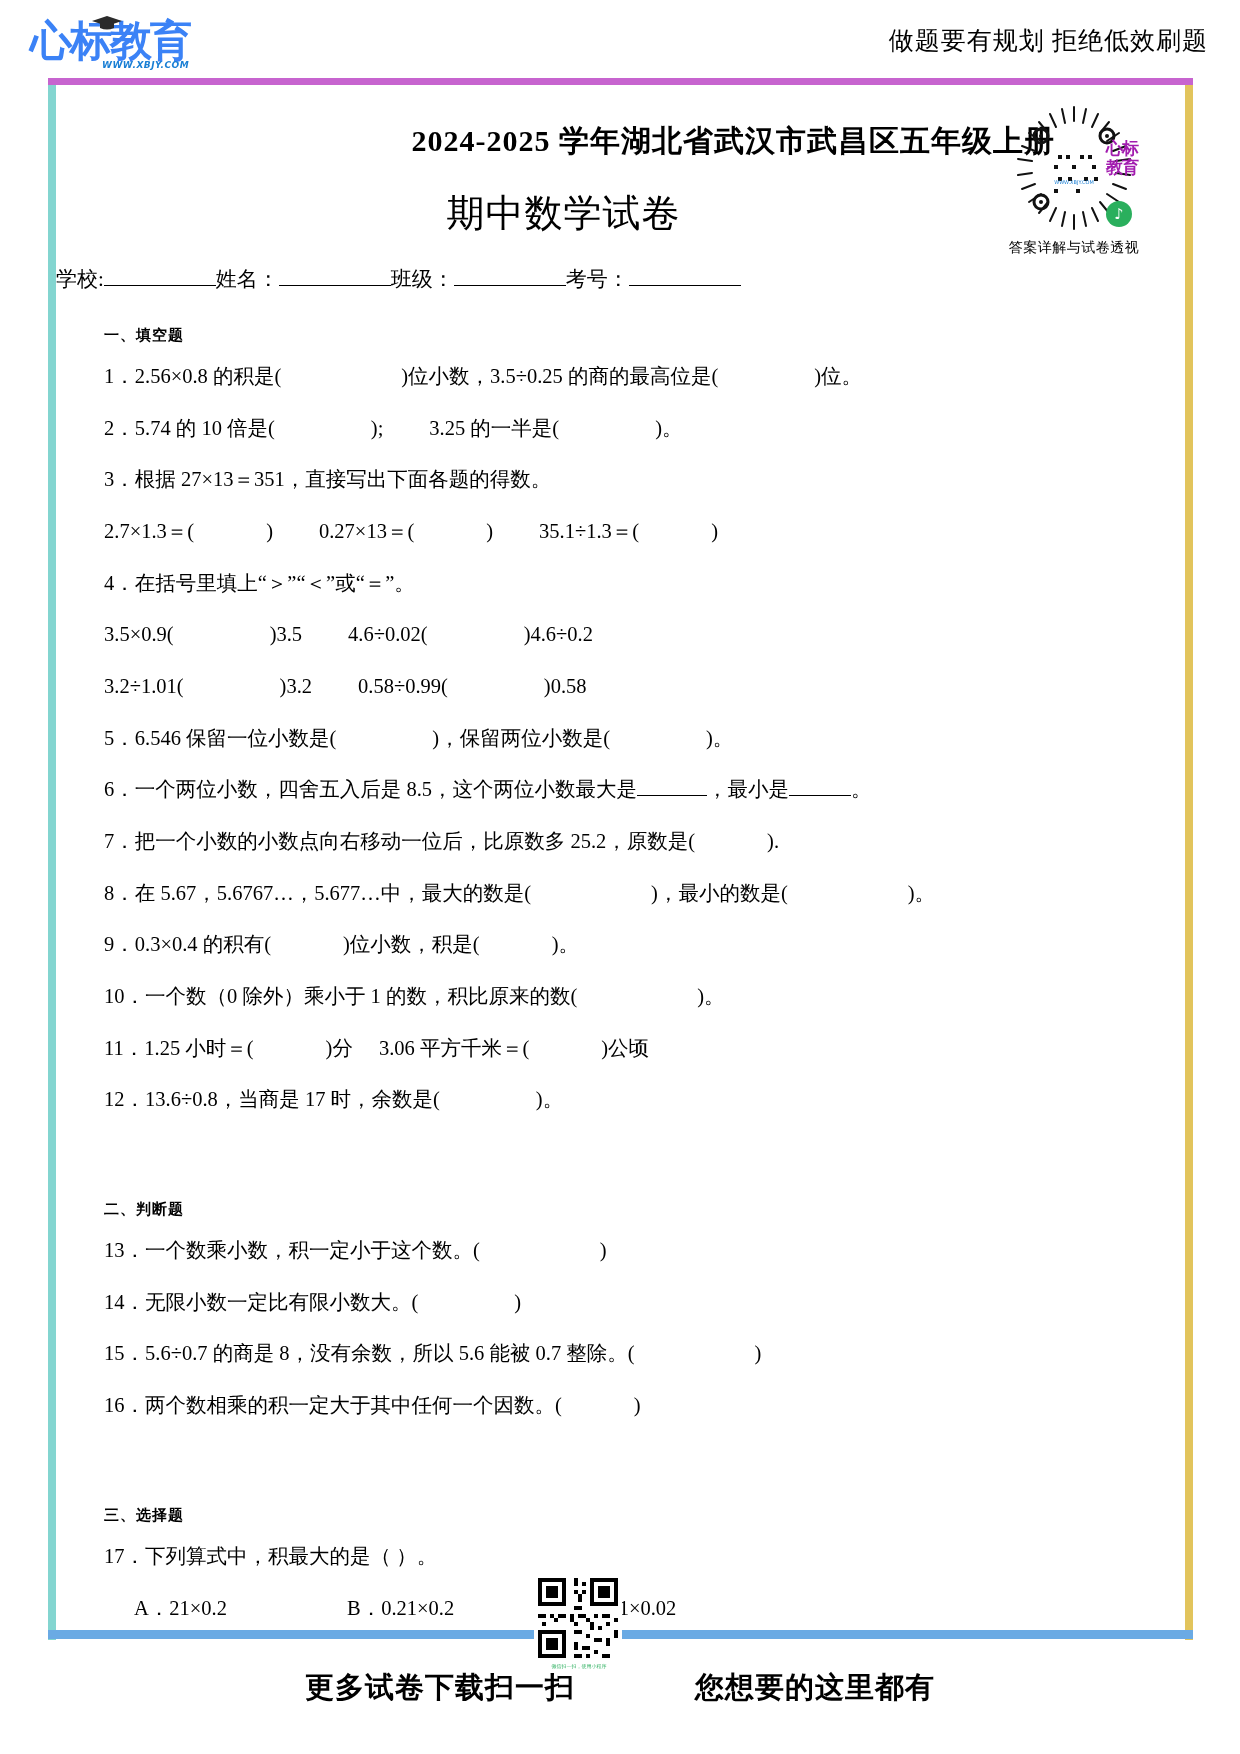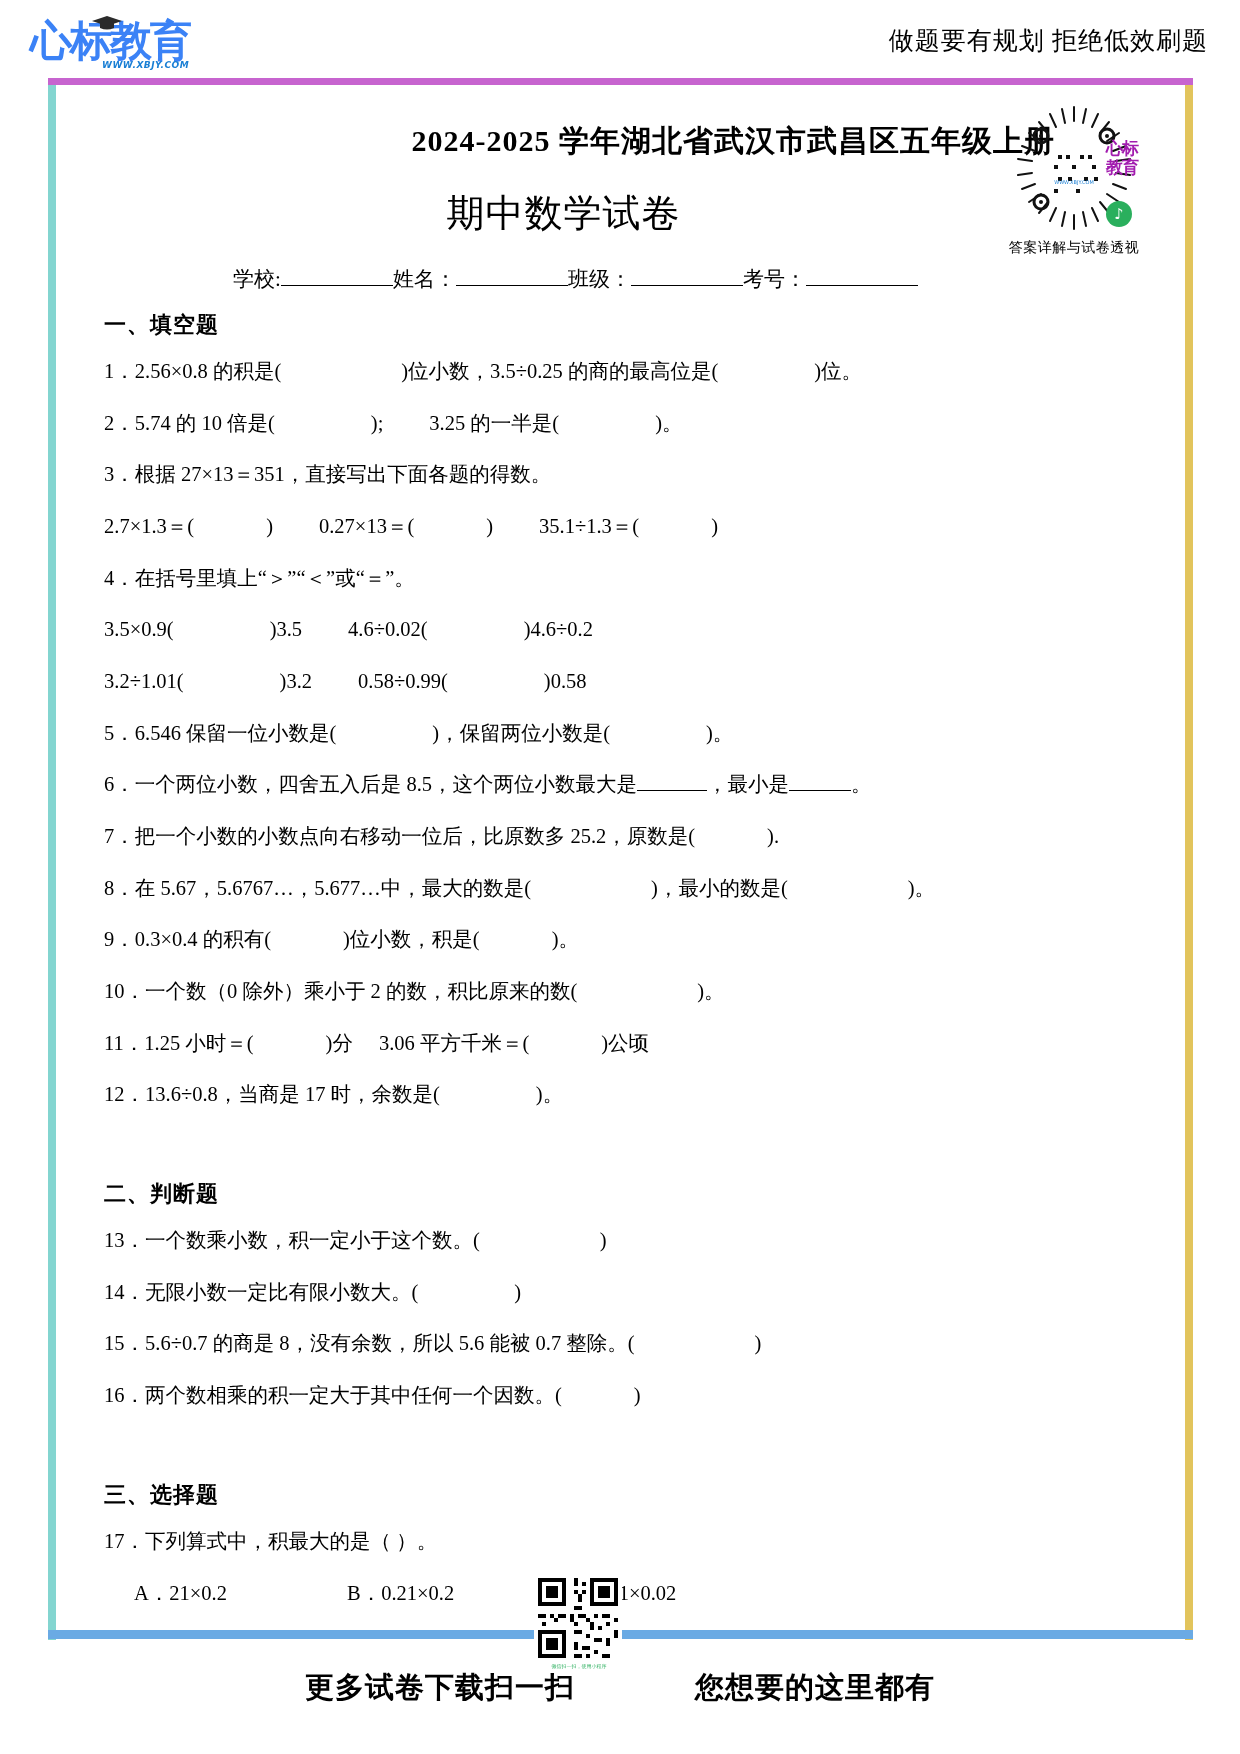--- a/index.html
+++ b/index.html
@@ -103,25 +103,23 @@
   #doc-subtitle {
     margin: 26px 0 0 16px;
     text-align: center;
     font-weight: normal;
     font-size: 38px;
     letter-spacing: 1px;
     padding-right: 130px;
   }
   #student-info {
     margin: 26px 0 0 0;
-    text-align: center;
     font-size: 21px;
     padding-right: 110px;
     white-space: nowrap;
-    padding-left: 20px;
   }
   .blankline {
     display: inline-block;
     border-bottom: 1.5px solid #000;
     vertical-align: baseline;
   }
 
   
   #qr-stamp {
     position: absolute;
@@ -176,23 +174,23 @@
   }
 
   
   #content {
     position: absolute;
     left: 48px; top: 225px;
     width: 1000px;
   }
   .section-head {
     font-weight: bold;
-    font-size: 22px;
+    font-size: 15px;
     letter-spacing: 1px;
-    margin: 0 0 18px 0;
+    margin: 16px 0 18px 0;
   }
   .q {
     font-size: 20.5px;
     line-height: 1.35;
     margin: 0 0 24px 0;
     white-space: nowrap;
   }
   .q.sub {
     margin-left: 0px;
   }
@@ -386,21 +384,21 @@
 
     <div class="q">
       <span>8．</span><span>在 5.67，5.6767…，5.677…中，最大的数是(</span><span class="gap-xl"></span><span>)，最小的数是(</span><span class="gap-xl"></span><span>)。</span>
     </div>
 
     <div class="q">
       <span>9．</span><span>0.3×0.4 的积有(</span><span class="gap-m"></span><span>)位小数，积是(</span><span class="gap-m"></span><span>)。</span>
     </div>
 
     <div class="q">
-      <span>10．</span><span>一个数（0 除外）乘小于 2 的数，积比原来的数(</span><span class="gap-xl"></span><span>)。</span>
+      <span>10．</span><span>一个数（0 除外）乘小于 1 的数，积比原来的数(</span><span class="gap-xl"></span><span>)。</span>
     </div>
 
     <div class="q">
       <span>11．</span><span>1.25 小时＝(</span><span class="gap-m"></span><span>)分</span><span class="gap-xs"></span><span>3.06 平方千米＝(</span><span class="gap-m"></span><span>)公顷</span>
     </div>
 
     <div class="q">
       <span>12．</span><span>13.6÷0.8，当商是 17 时，余数是(</span><span class="gap-l"></span><span>)。</span>
     </div>
 

